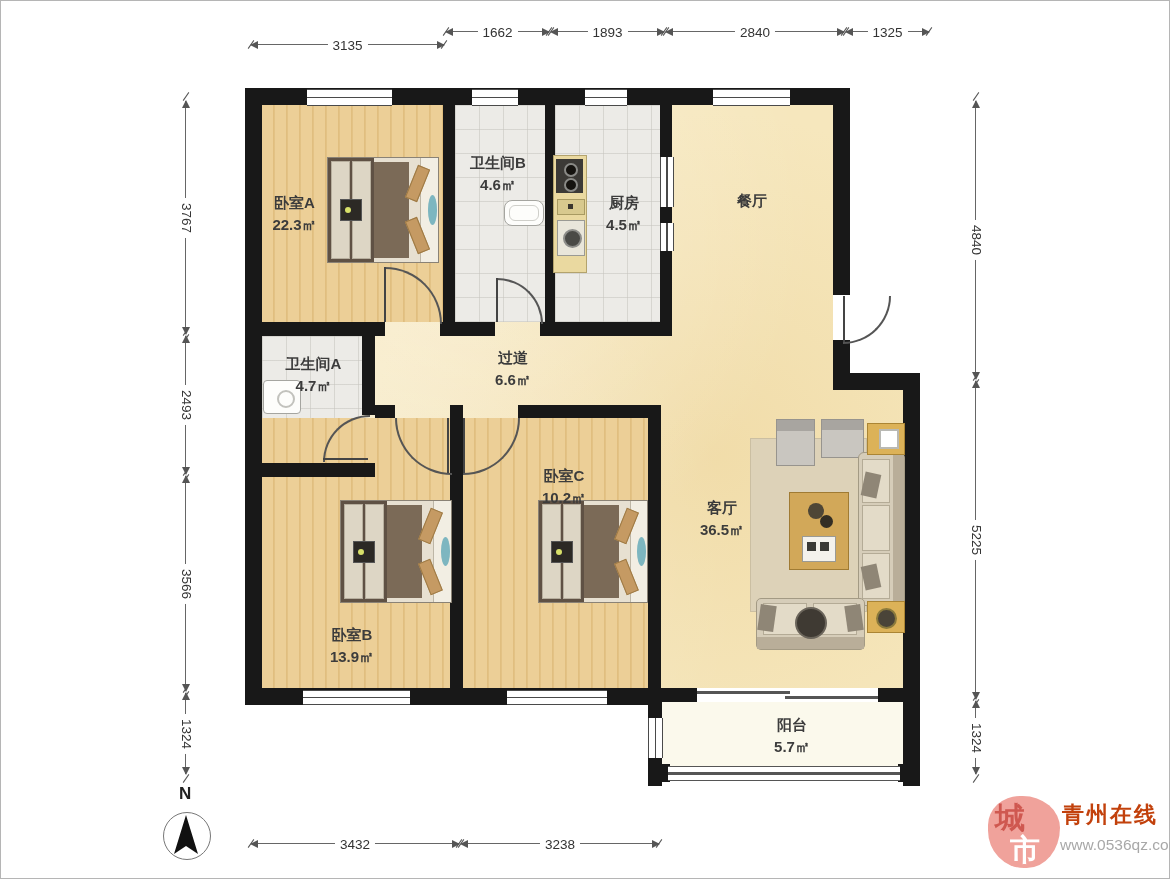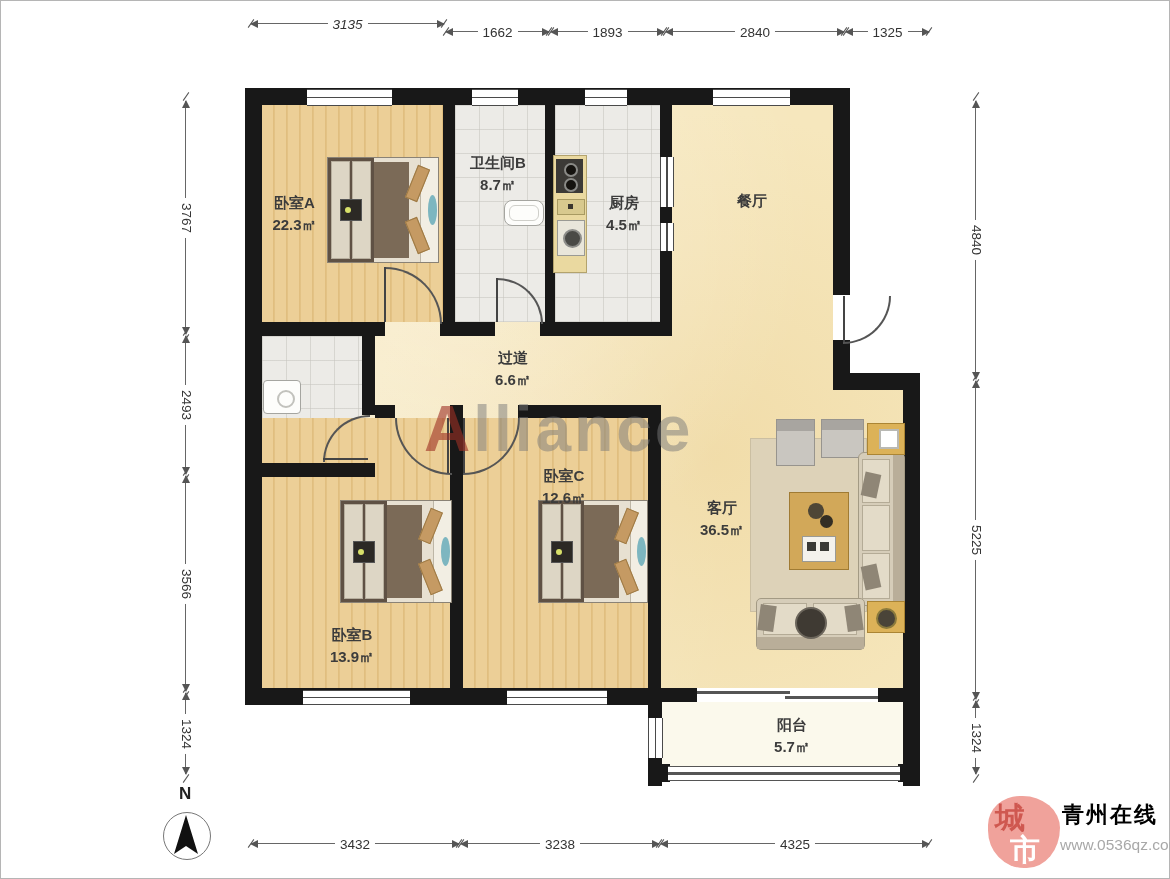--- a/index.html
+++ b/index.html
@@ -76,21 +76,21 @@
   .dimv .dlab{position:absolute;left:50%;top:50%;transform:translate(-50%,-50%);writing-mode:vertical-rl;
       background:#fff;padding:5px 0;font-size:13.5px;color:#333;}
   
   .compass-n{position:absolute;left:179px;top:784px;font-size:17px;font-weight:700;color:#222;z-index:5;}
   .compass-circle{position:absolute;left:163px;top:812px;width:46px;height:46px;border:1px solid #777;border-radius:50%;z-index:5;background:#fff;}
   
   .seal{position:absolute;left:988px;top:796px;width:72px;height:72px;background:#f0a29b;z-index:8;
       border-radius:46% 54% 48% 52% / 42% 46% 58% 54%;}
   .seal .c1{position:absolute;left:7px;top:2px;font-size:30px;font-weight:700;color:#cf5850;font-family:"Liberation Serif",serif;}
   .seal .c2{position:absolute;left:22px;top:34px;font-size:30px;font-weight:700;color:#fff;font-family:"Liberation Serif",serif;}
-  .brand{position:absolute;left:1062px;top:800px;font-size:22px;font-weight:700;letter-spacing:2px;color:#000000;
+  .brand{position:absolute;left:1062px;top:800px;font-size:22px;font-weight:700;letter-spacing:2px;color:#c2410c;
       font-family:"Liberation Serif",serif;z-index:8;}
   .siteurl{position:absolute;left:1060px;top:836px;font-size:15.5px;color:#a8a8a8;z-index:8;}
   
   .fixture{position:absolute;z-index:4;background:#fdfdfb;border:1px solid #a5a5a0;box-sizing:border-box;}
 </style>
 </head>
 <body>
 
 <div id="canvas">
 
@@ -266,53 +266,56 @@
     <div style="position:absolute;right:2px;top:6px;width:16px;height:26px;background:#8f8676;transform:rotate(-8deg);"></div>
     <div style="position:absolute;left:38px;top:8px;width:28px;height:28px;border-radius:50%;background:#3f3a33;border:2px solid #6b655b;"></div>
   </div>
 
   <div class="rlabel" style="left:252px;top:192px;width:85px;">
     <div>卧室A</div>
       <div>22.3㎡</div>
     </div>
   <div class="rlabel" style="left:452px;top:152px;width:92px;">
     <div>卫生间B</div>
-      <div>8.7㎡</div>
+      <div>4.6㎡</div>
     </div>
   <div class="rlabel" style="left:588px;top:192px;width:72px;">
     <div>厨房</div>
       <div>4.5㎡</div>
     </div>
   <div class="rlabel" style="left:716px;top:190px;width:72px;">
     <div>餐厅</div>
     </div>
+  <div class="rlabel" style="left:266px;top:353px;width:95px;">
+    <div>卫生间A</div>
+      <div>4.7㎡</div>
+    </div>
   <div class="rlabel" style="left:478px;top:347px;width:70px;">
     <div>过道</div>
       <div>6.6㎡</div>
     </div>
   <div class="rlabel" style="left:524px;top:465px;width:80px;">
     <div>卧室C</div>
-      <div>12.6㎡</div>
+      <div>10.2㎡</div>
     </div>
   <div class="rlabel" style="left:682px;top:497px;width:80px;">
     <div>客厅</div>
       <div>36.5㎡</div>
     </div>
   <div class="rlabel" style="left:312px;top:624px;width:80px;">
     <div>卧室B</div>
       <div>13.9㎡</div>
     </div>
   <div class="rlabel" style="left:752px;top:714px;width:80px;">
     <div>阳台</div>
       <div>5.7㎡</div>
     </div>
 
-  <div class="wm"><span class="red">A</span><span>lliance</span></div>
-
-  <div class="dimh" style="left:250px;top:16px;width:195px;font-style:italic;">
+
+  <div class="dimh" style="left:250px;top:37px;width:195px;">
     <i class="dl"></i>
       <i class="arl"></i>
       <i class="arr"></i>
       <i class="tkl"></i>
       <i class="tkr"></i>
     <span class="dlab">3135</span>
     </div>
   <div class="dimh" style="left:445px;top:24px;width:105px;">
     <i class="dl"></i>
       <i class="arl"></i>
@@ -354,28 +357,20 @@
       <i class="tkr"></i>
     <span class="dlab">3432</span>
     </div>
   <div class="dimh" style="left:460px;top:836px;width:200px;">
     <i class="dl"></i>
       <i class="arl"></i>
       <i class="arr"></i>
       <i class="tkl"></i>
       <i class="tkr"></i>
     <span class="dlab">3238</span>
-    </div>
-  <div class="dimh" style="left:660px;top:836px;width:270px;">
-    <i class="dl"></i>
-      <i class="arl"></i>
-      <i class="arr"></i>
-      <i class="tkl"></i>
-      <i class="tkr"></i>
-    <span class="dlab">4325</span>
     </div>
 
   <div class="dimv" style="left:178px;top:100px;height:235px;">
     <i class="dl"></i>
       <i class="aru"></i>
       <i class="ard"></i>
       <i class="tku"></i>
       <i class="tkd"></i>
     <span class="dlab">3767</span>
     </div>

